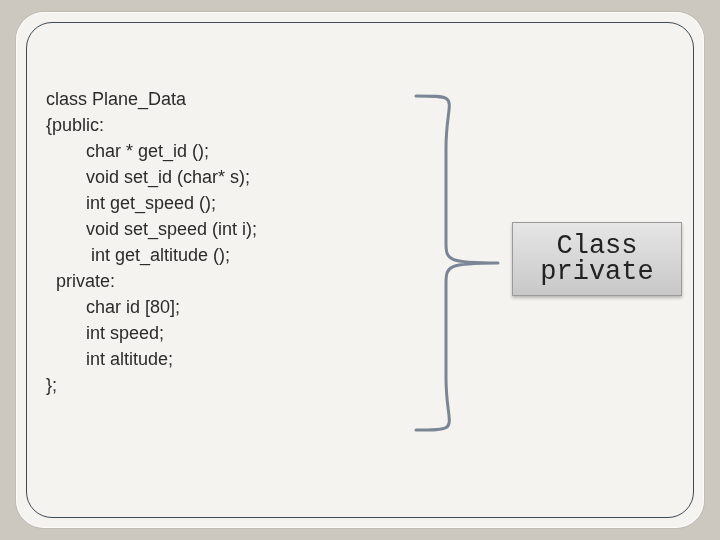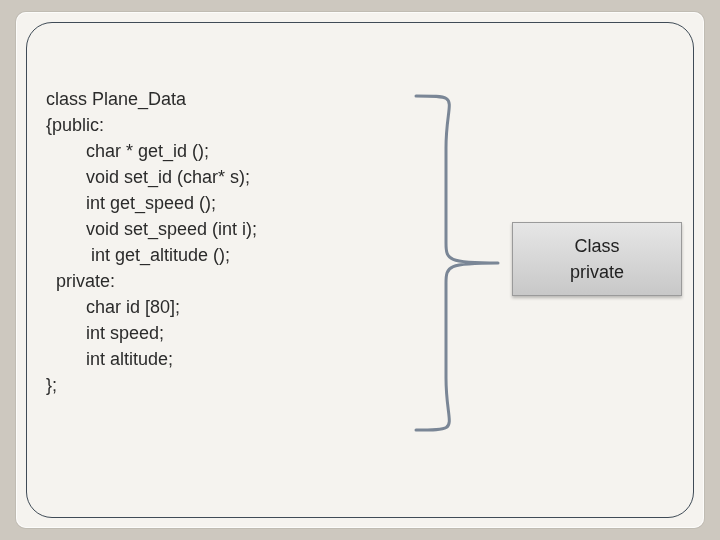--- a/index.html
+++ b/index.html
@@ -11,21 +11,21 @@
     font-family: Verdana, Geneva, sans-serif;
     overflow: hidden;
   }
   .card {
     position: absolute;
     left: 16px;
     top: 12px;
     width: 688px;
     height: 516px;
     background: #f5f3ef;
-    border-radius: 10px;
+    border-radius: 28px;
     box-shadow: 0 0 0 1px rgba(0,0,0,0.06), inset 0 0 0 1px rgba(255,255,255,0.7);
   }
   .inner-frame {
     position: absolute;
     left: 10px;
     top: 10px;
     right: 10px;
     bottom: 10px;
     border: 1px solid #3f4b56;
     border-radius: 26px;
@@ -65,23 +65,24 @@
     top: 210px;
     width: 168px;
     height: 72px;
     background: linear-gradient(#e6e6e6, #c8c8c8);
     border: 1px solid #9a9a9a;
     box-shadow: 0 2px 3px rgba(0,0,0,0.25);
     display: flex;
     align-items: center;
     justify-content: center;
     text-align: center;
-    font-size: 18px;
+    font-size: 27px;
     line-height: 26px;
     color: #222;
+    font-family: Liberation Mono, monospace;
   }
 </style>
 </head>
 <body>
 
 <div class="card">
   <div class="inner-frame"></div>
 
   <div class="stage">
 

